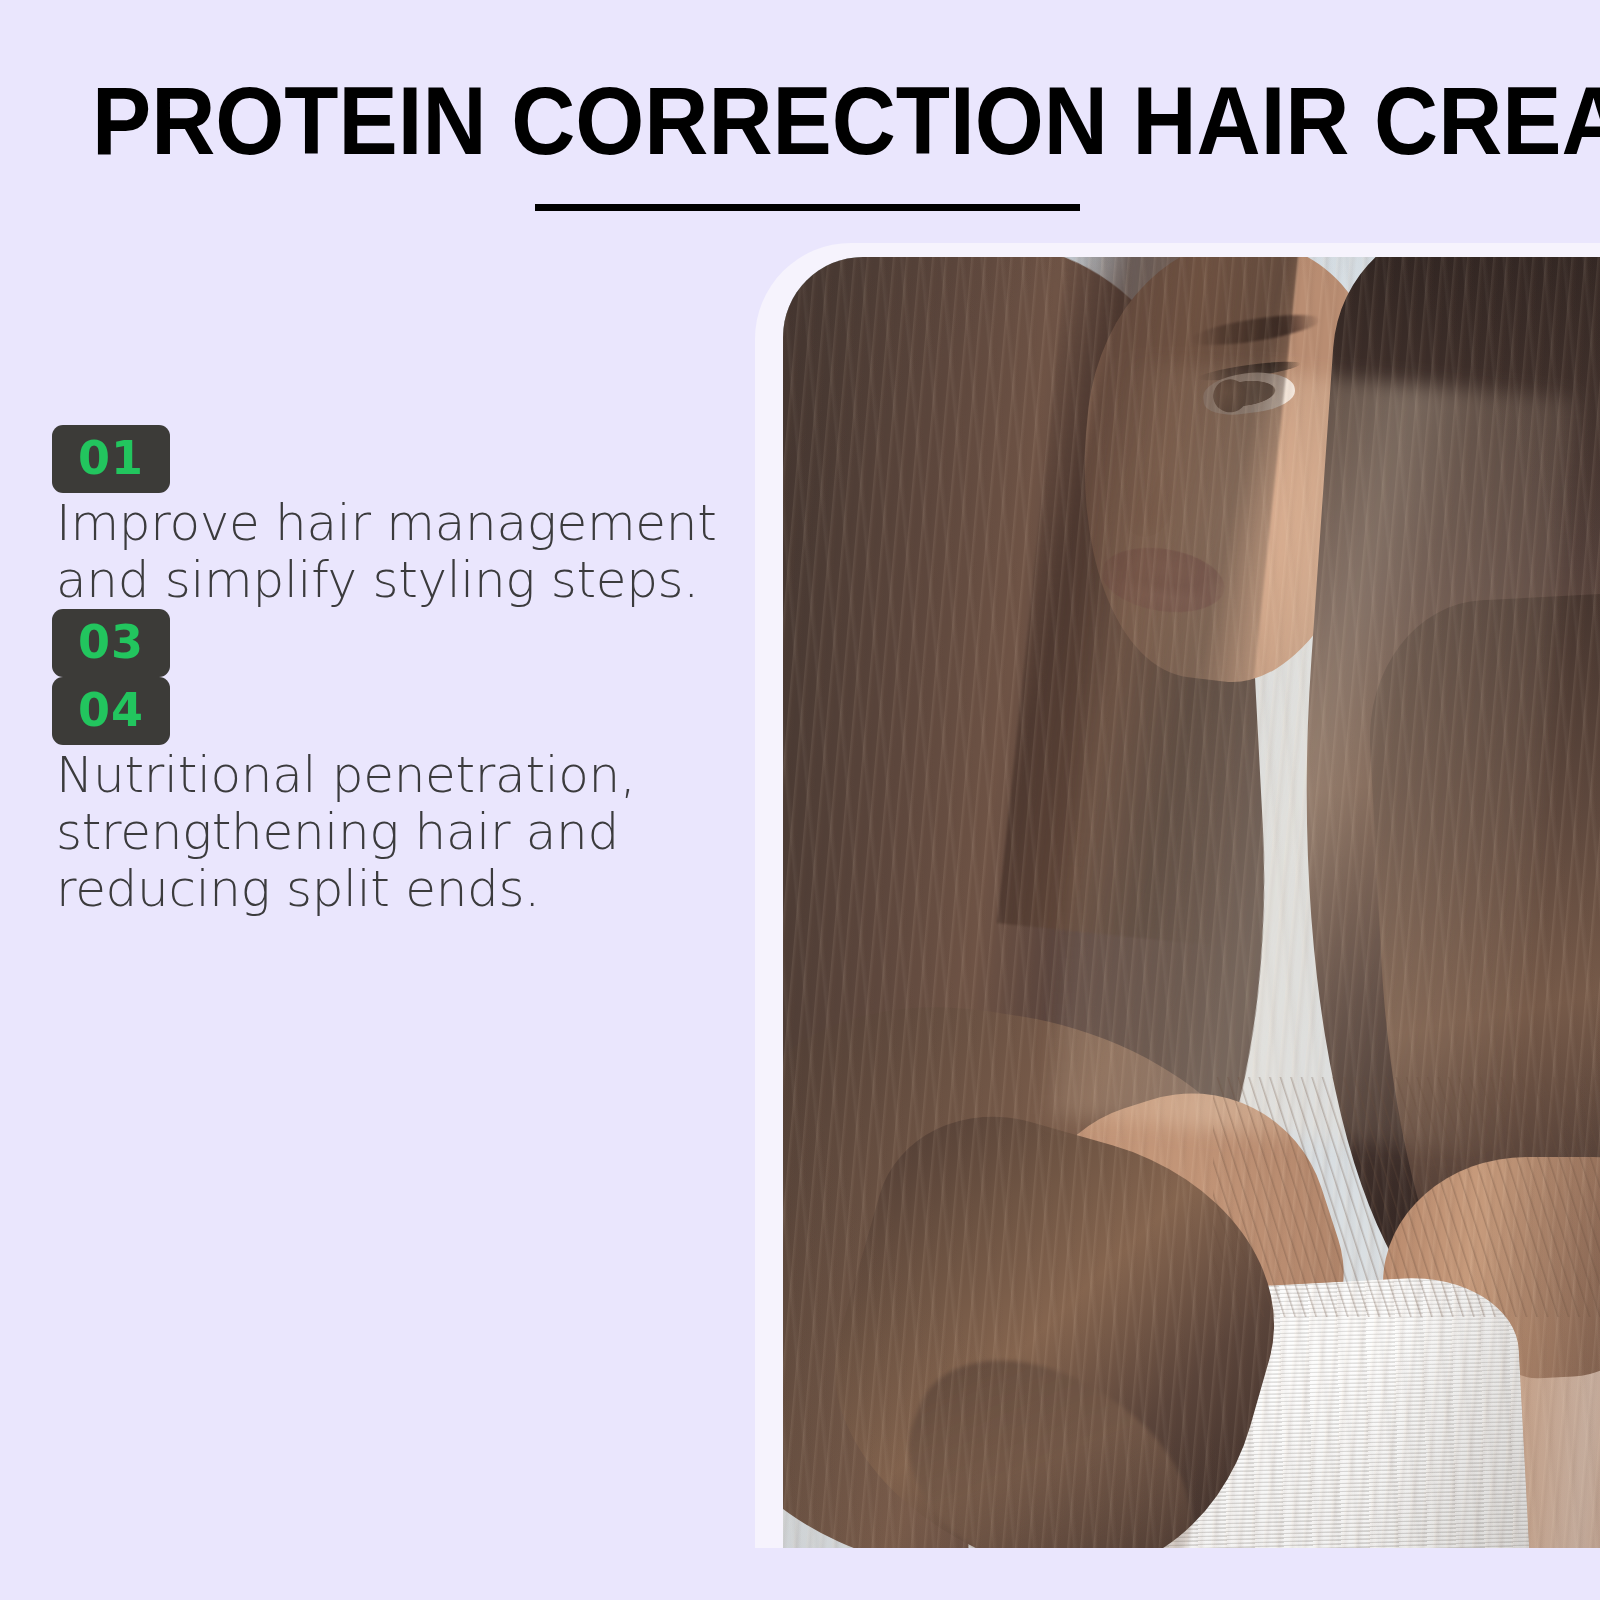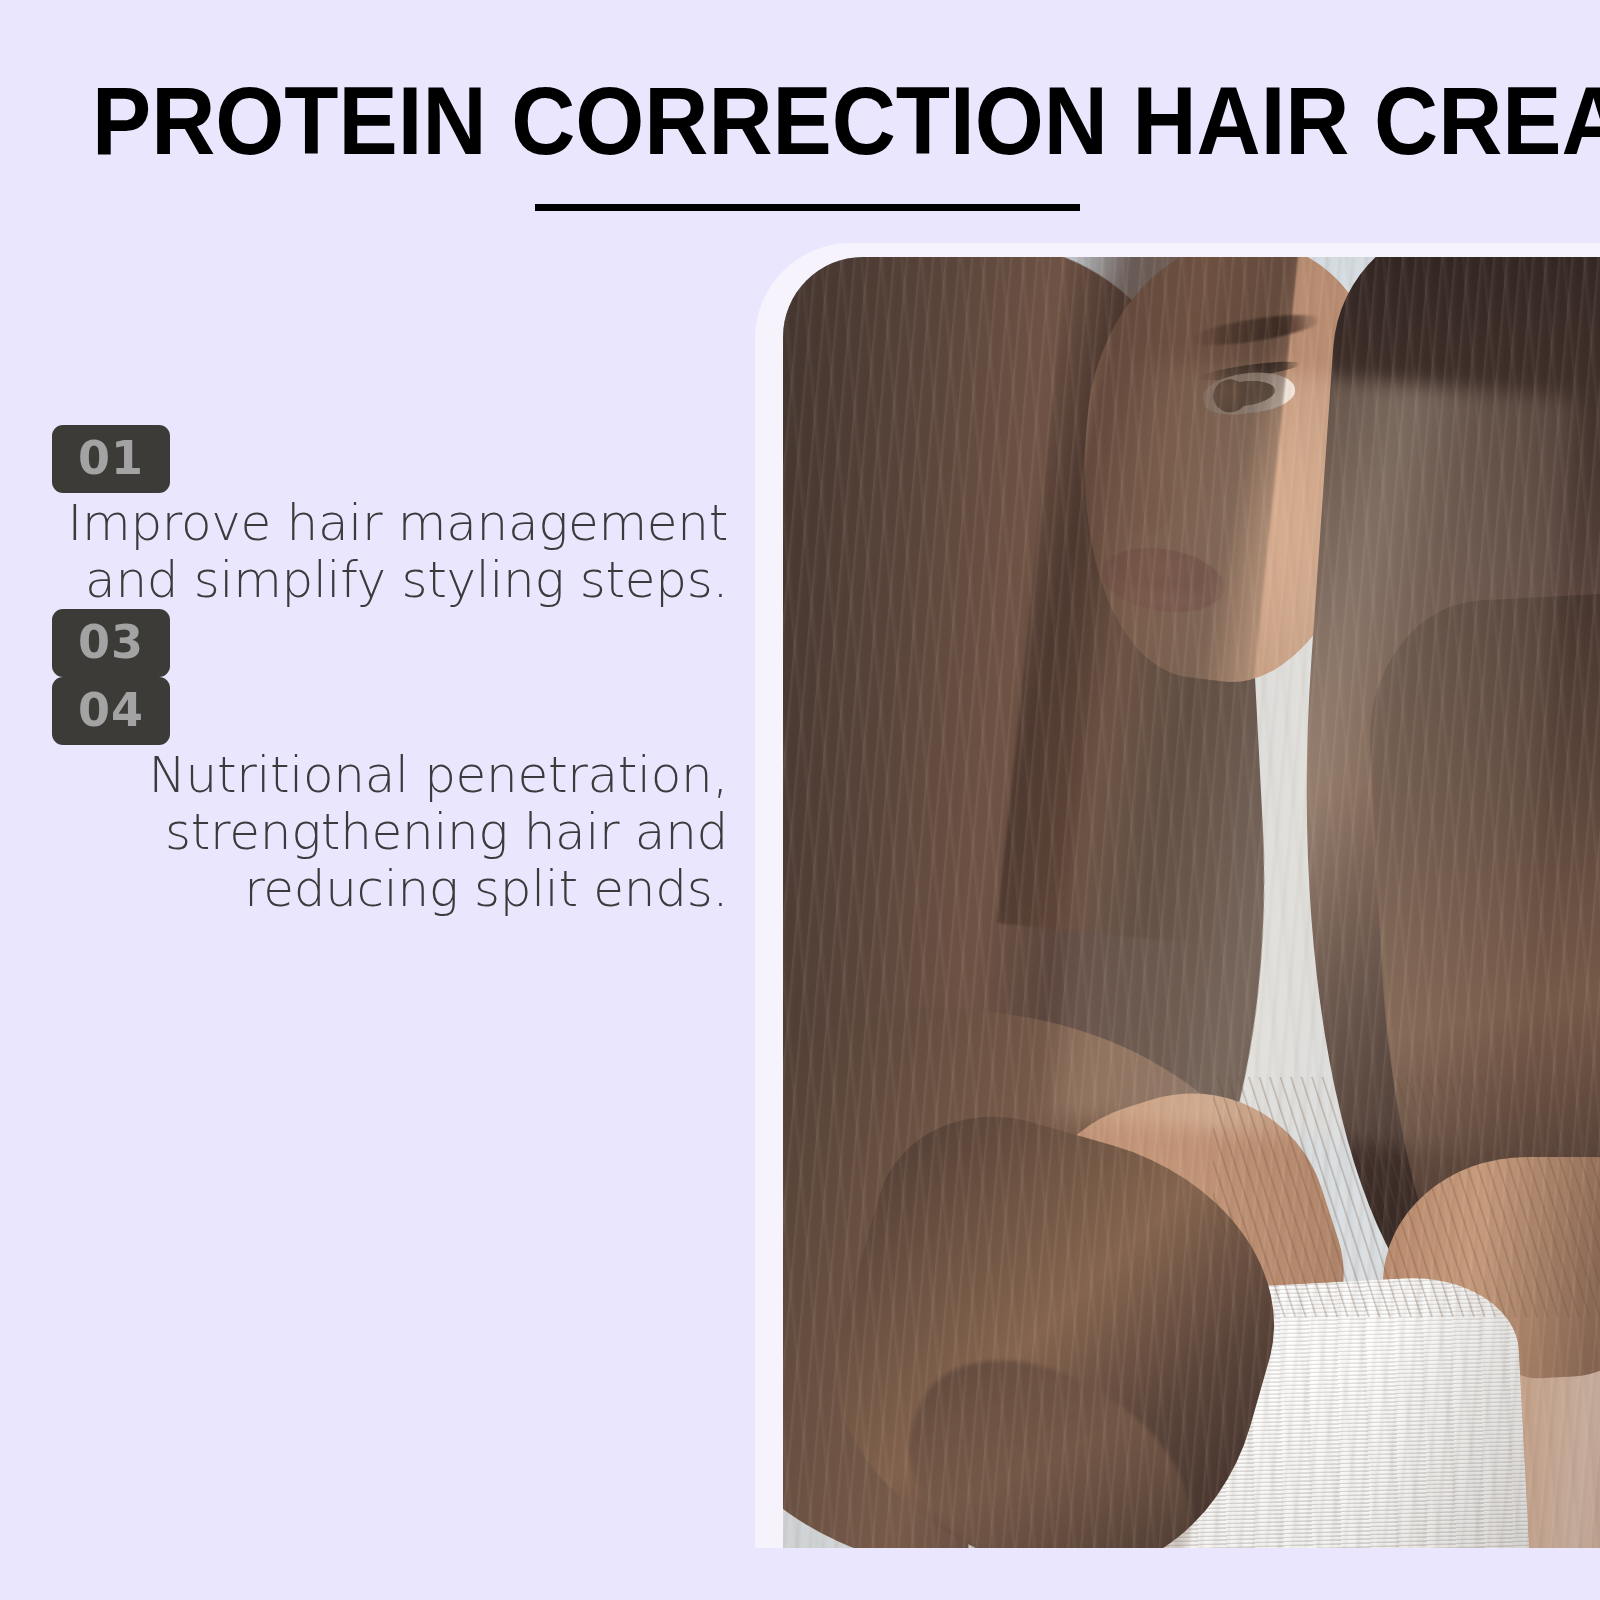--- a/index.html
+++ b/index.html
@@ -23,41 +23,40 @@
   .title-rule{
     position:absolute;left:535px;top:204px;width:545px;height:7px;background:#000000;
   }
 
   
   .features{position:absolute;left:0;top:425px;width:740px;}
   .feature{position:relative;}
   .badge{
     display:inline-block;
     background:#3C3B38;
-    color:#a3a3a3;
+    color:#22c55e;
     border-radius:11px;
     font-weight:700;
     font-size:46px;
     line-height:1;
     padding:10px 26px 12px 26px;
     margin-left:52px;
     letter-spacing:1px;
     font-family:"DejaVu Sans","Liberation Sans",sans-serif;
   }
   .feature-text{
     margin:2px 0 0 56px;
     width:672px;
     color:#3B3B3D;
     font-size:50px;
     line-height:1.14;
     font-weight:300;
     font-family:"DejaVu Sans","Liberation Sans",sans-serif;
     letter-spacing:-0.3px;
     white-space:pre-line;
-    text-align:right;
   }
 
   
   .photo-frame{
     position:absolute;
     left:755px;top:243px;
     width:845px;height:1305px;
     background:#F6F3FD;
     border-top-left-radius:96px;
     overflow:hidden;

